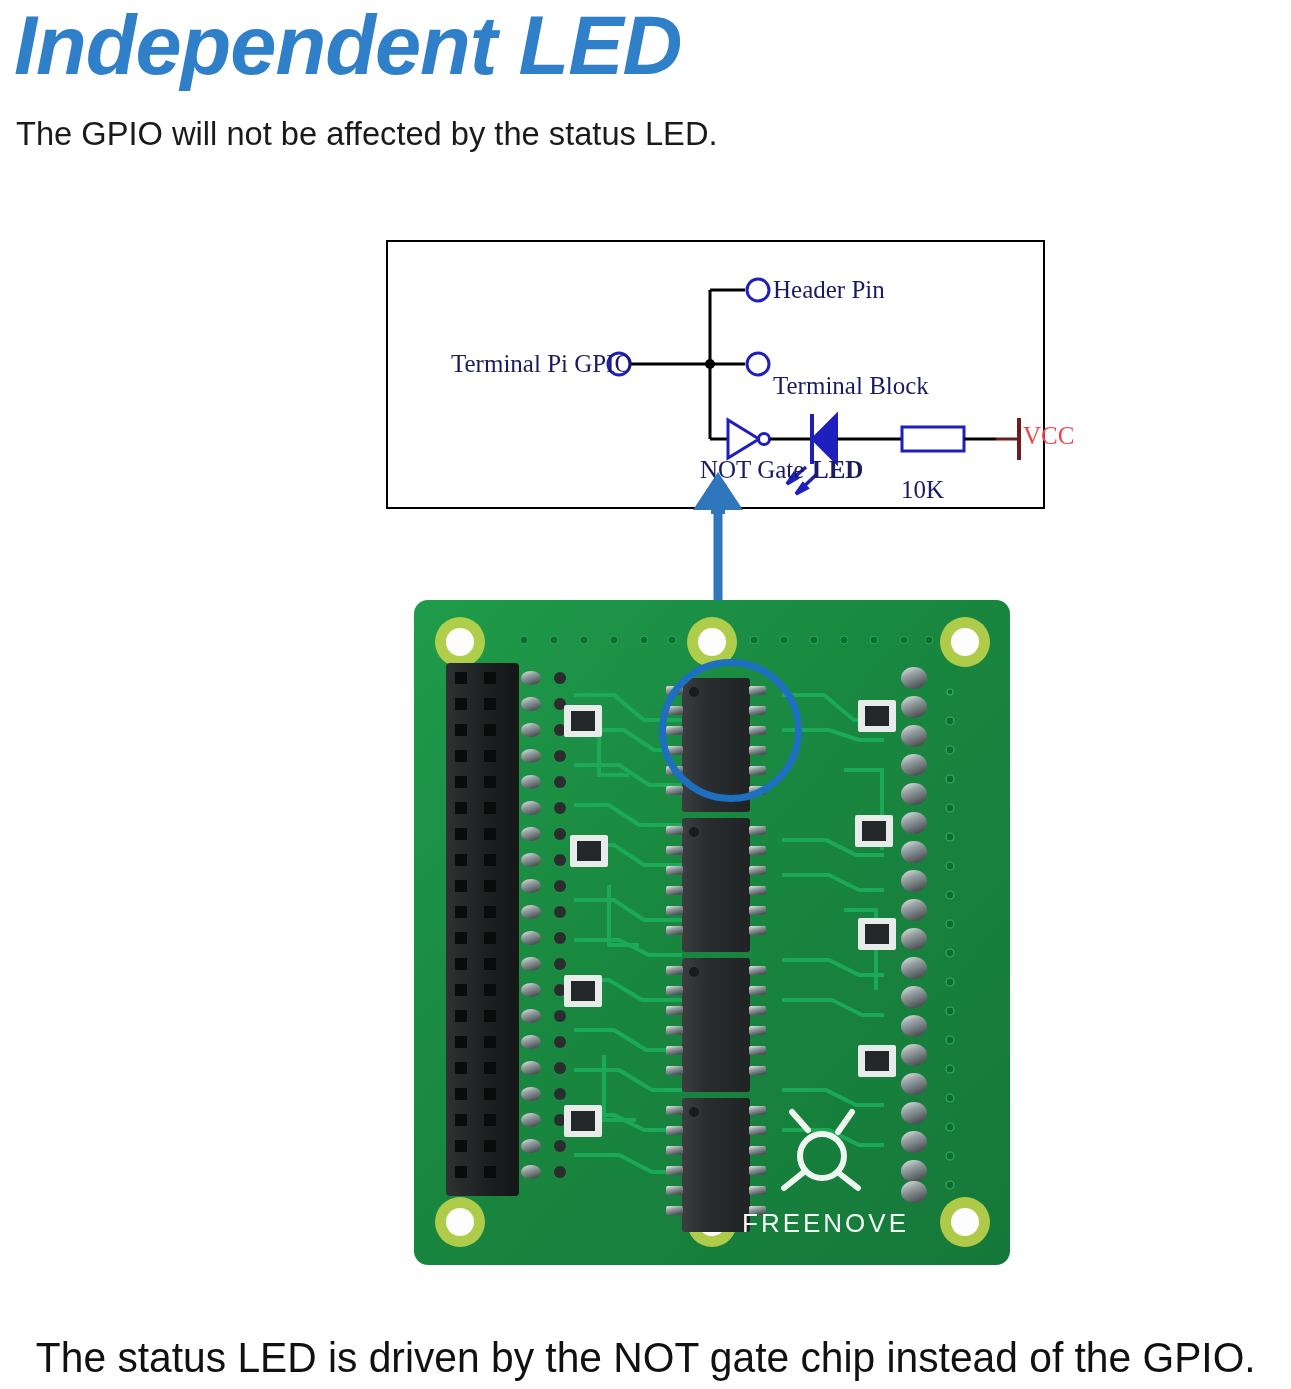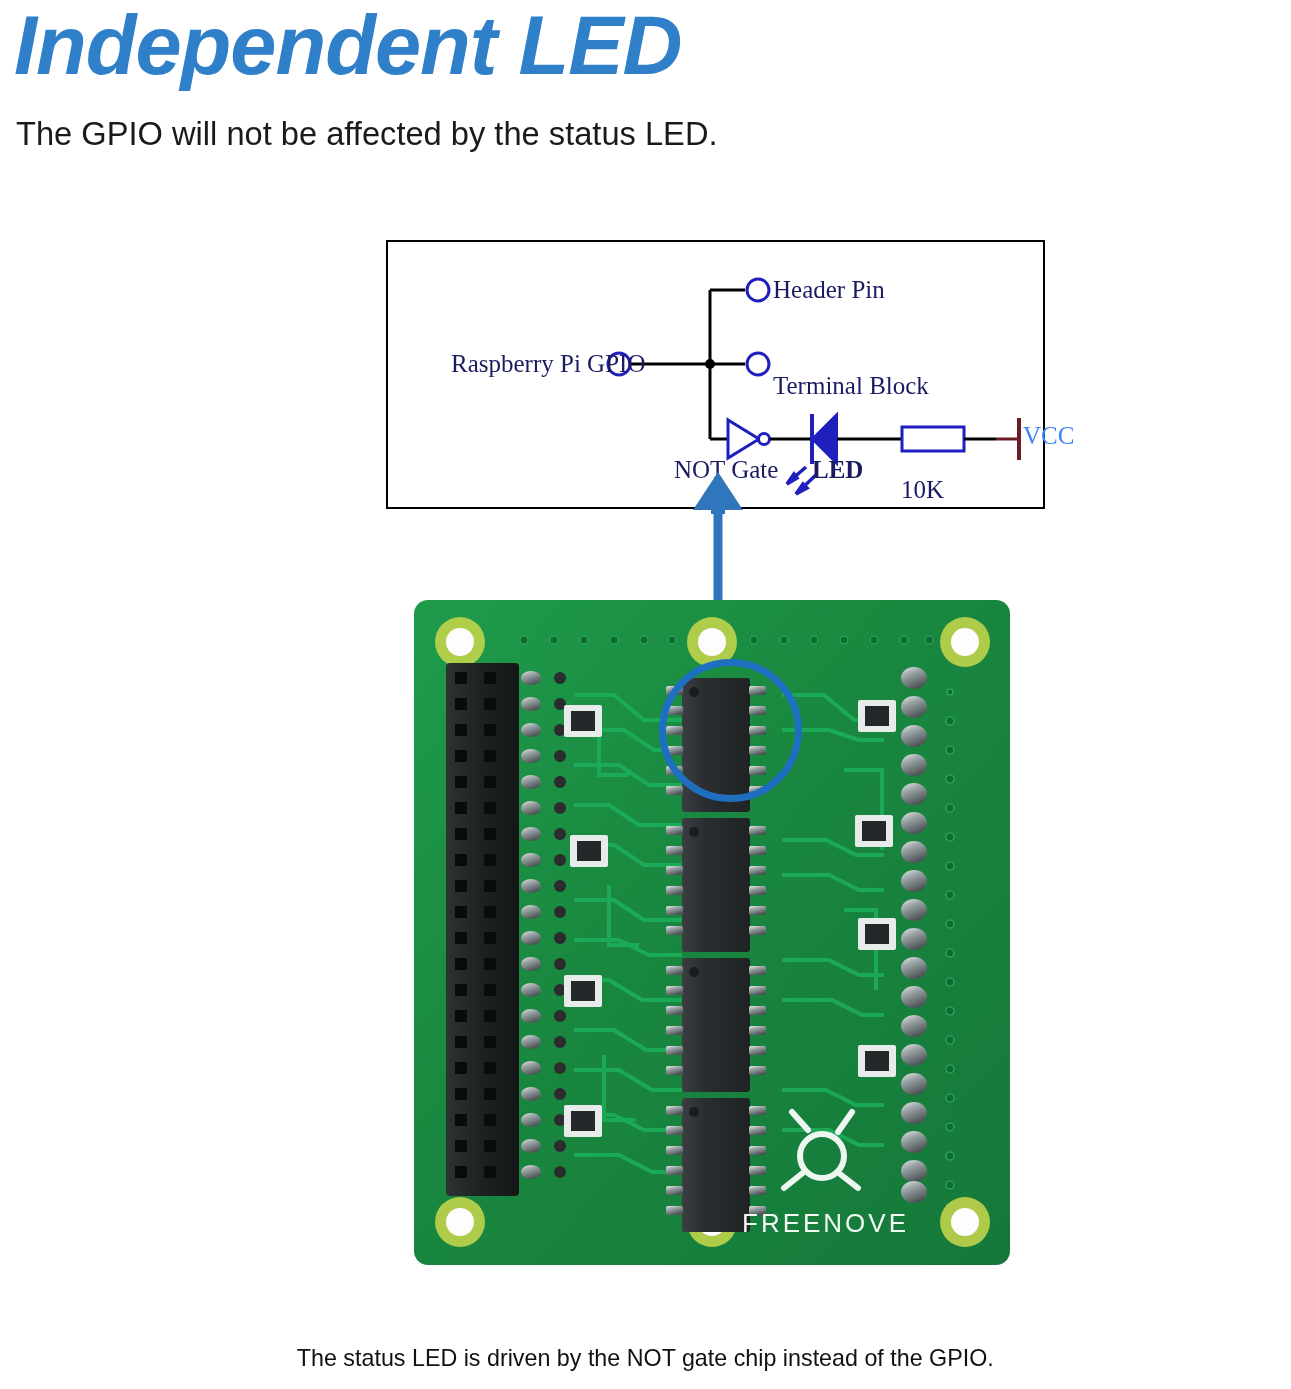--- a/index.html
+++ b/index.html
@@ -28,41 +28,41 @@
     color:#1a1a1a;
     white-space:nowrap;
     transform:scaleX(0.96);transform-origin:left center;
   }
 
   
   #caption{
     position:absolute;left:0;top:1336px;width:1291px;
     text-align:center;
     font-family:"Liberation Sans", sans-serif;
-    font-size:24px;line-height:44px;color:#111;
+    font-size:42px;line-height:44px;color:#111;
     white-space:nowrap;
   }
   #caption span{display:inline-block;transform:scaleX(0.97);}
 
   
   #schematic-box{
     position:absolute;left:386px;top:240px;
     width:659px;height:269px;
     background:#fff;border:2px solid #000;
     box-sizing:border-box;
   }
   #schematic-svg{position:absolute;left:0;top:0;}
 
   .sch-label{
     position:absolute;
     font-family:"Liberation Serif", serif;
     font-size:25px;line-height:20px;
     color:#1b1b62;white-space:nowrap;
   }
-  .sch-label.vcc{color:#3b82f6;}
+  .sch-label.vcc{color:#ef4444;}
 
   
   #callout-arrow{position:absolute;left:690px;top:470px;}
 
   
   #pcb{
     position:absolute;left:414px;top:600px;
     width:616px;height:665px;
   }
   #pcb-svg{position:absolute;left:0;top:0;}
@@ -117,24 +117,24 @@
 
     <line x1="449" y1="197" x2="514" y2="197" stroke="#000" stroke-width="3"></line>
 
     <rect x="514" y="185" width="62" height="24" fill="#fff" stroke="#1f1fbe" stroke-width="3"></rect>
 
     <line x1="576" y1="197" x2="608" y2="197" stroke="#000" stroke-width="3"></line>
     <line x1="608" y1="197" x2="631" y2="197" stroke="#6b1d22" stroke-width="3"></line>
     <line x1="631" y1="176" x2="631" y2="218" stroke="#6b1d22" stroke-width="4"></line>
   </svg>
 
-  <div class="sch-label" style="left:63px;top:112px;">Raspberry Pi GPIO</div>
+  <div class="sch-label" style="left:63px;top:112px;">Terminal Pi GPIO</div>
   <div class="sch-label" style="left:385px;top:38px;">Header Pin</div>
   <div class="sch-label" style="left:385px;top:112px;margin-top:22px;">Terminal Block</div>
-  <div class="sch-label" style="left:286px;top:218px;">NOT Gate</div>
+  <div class="sch-label" style="left:312px;top:218px;">NOT Gate</div>
   <div class="sch-label" style="left:424px;top:218px;font-weight:bold;">LED</div>
   <div class="sch-label" style="left:513px;top:218px;margin-top:20px;">10K</div>
   <div class="sch-label vcc" style="left:635px;top:184px;">VCC</div>
 </div>
 
 <svg id="callout-arrow" width="56" height="170" viewBox="0 0 56 170">
   <line x1="28" y1="168" x2="28" y2="36" stroke="#2f76bd" stroke-width="9"></line>
   <polygon points="28,2 53,40 35,40 35,44 21,44 21,40 3,40" fill="#2f76bd"></polygon>
 </svg>
 

